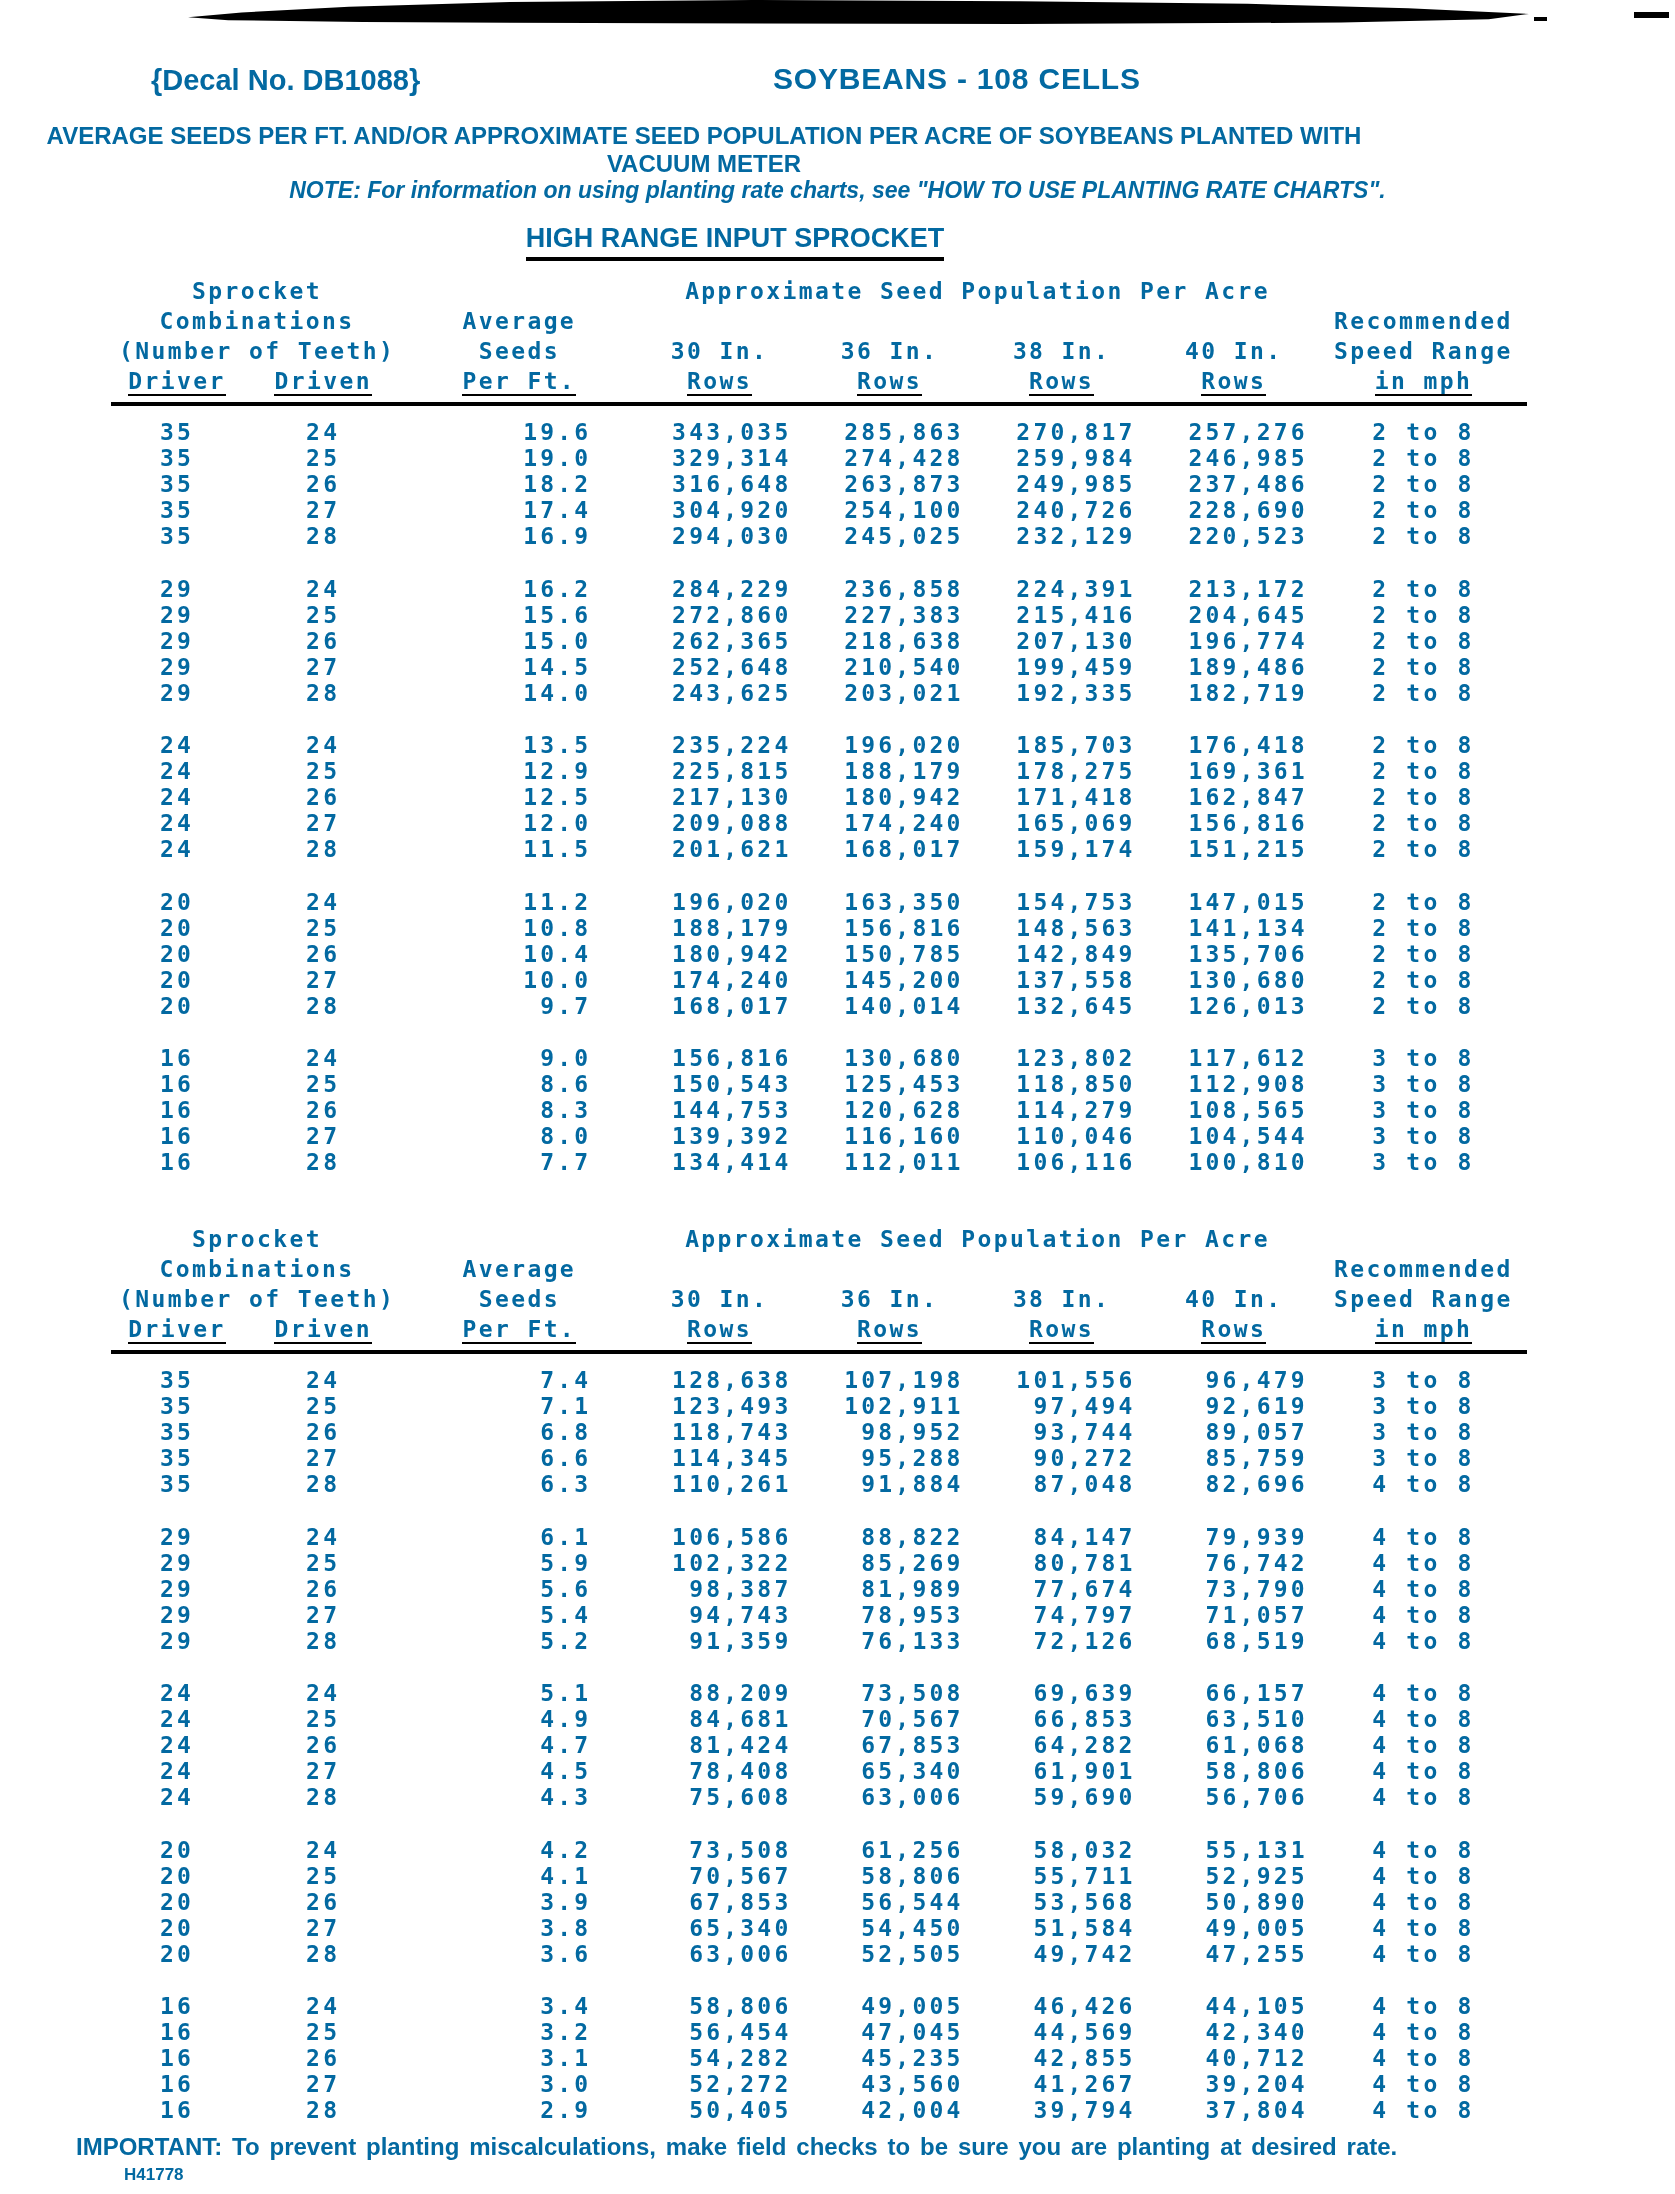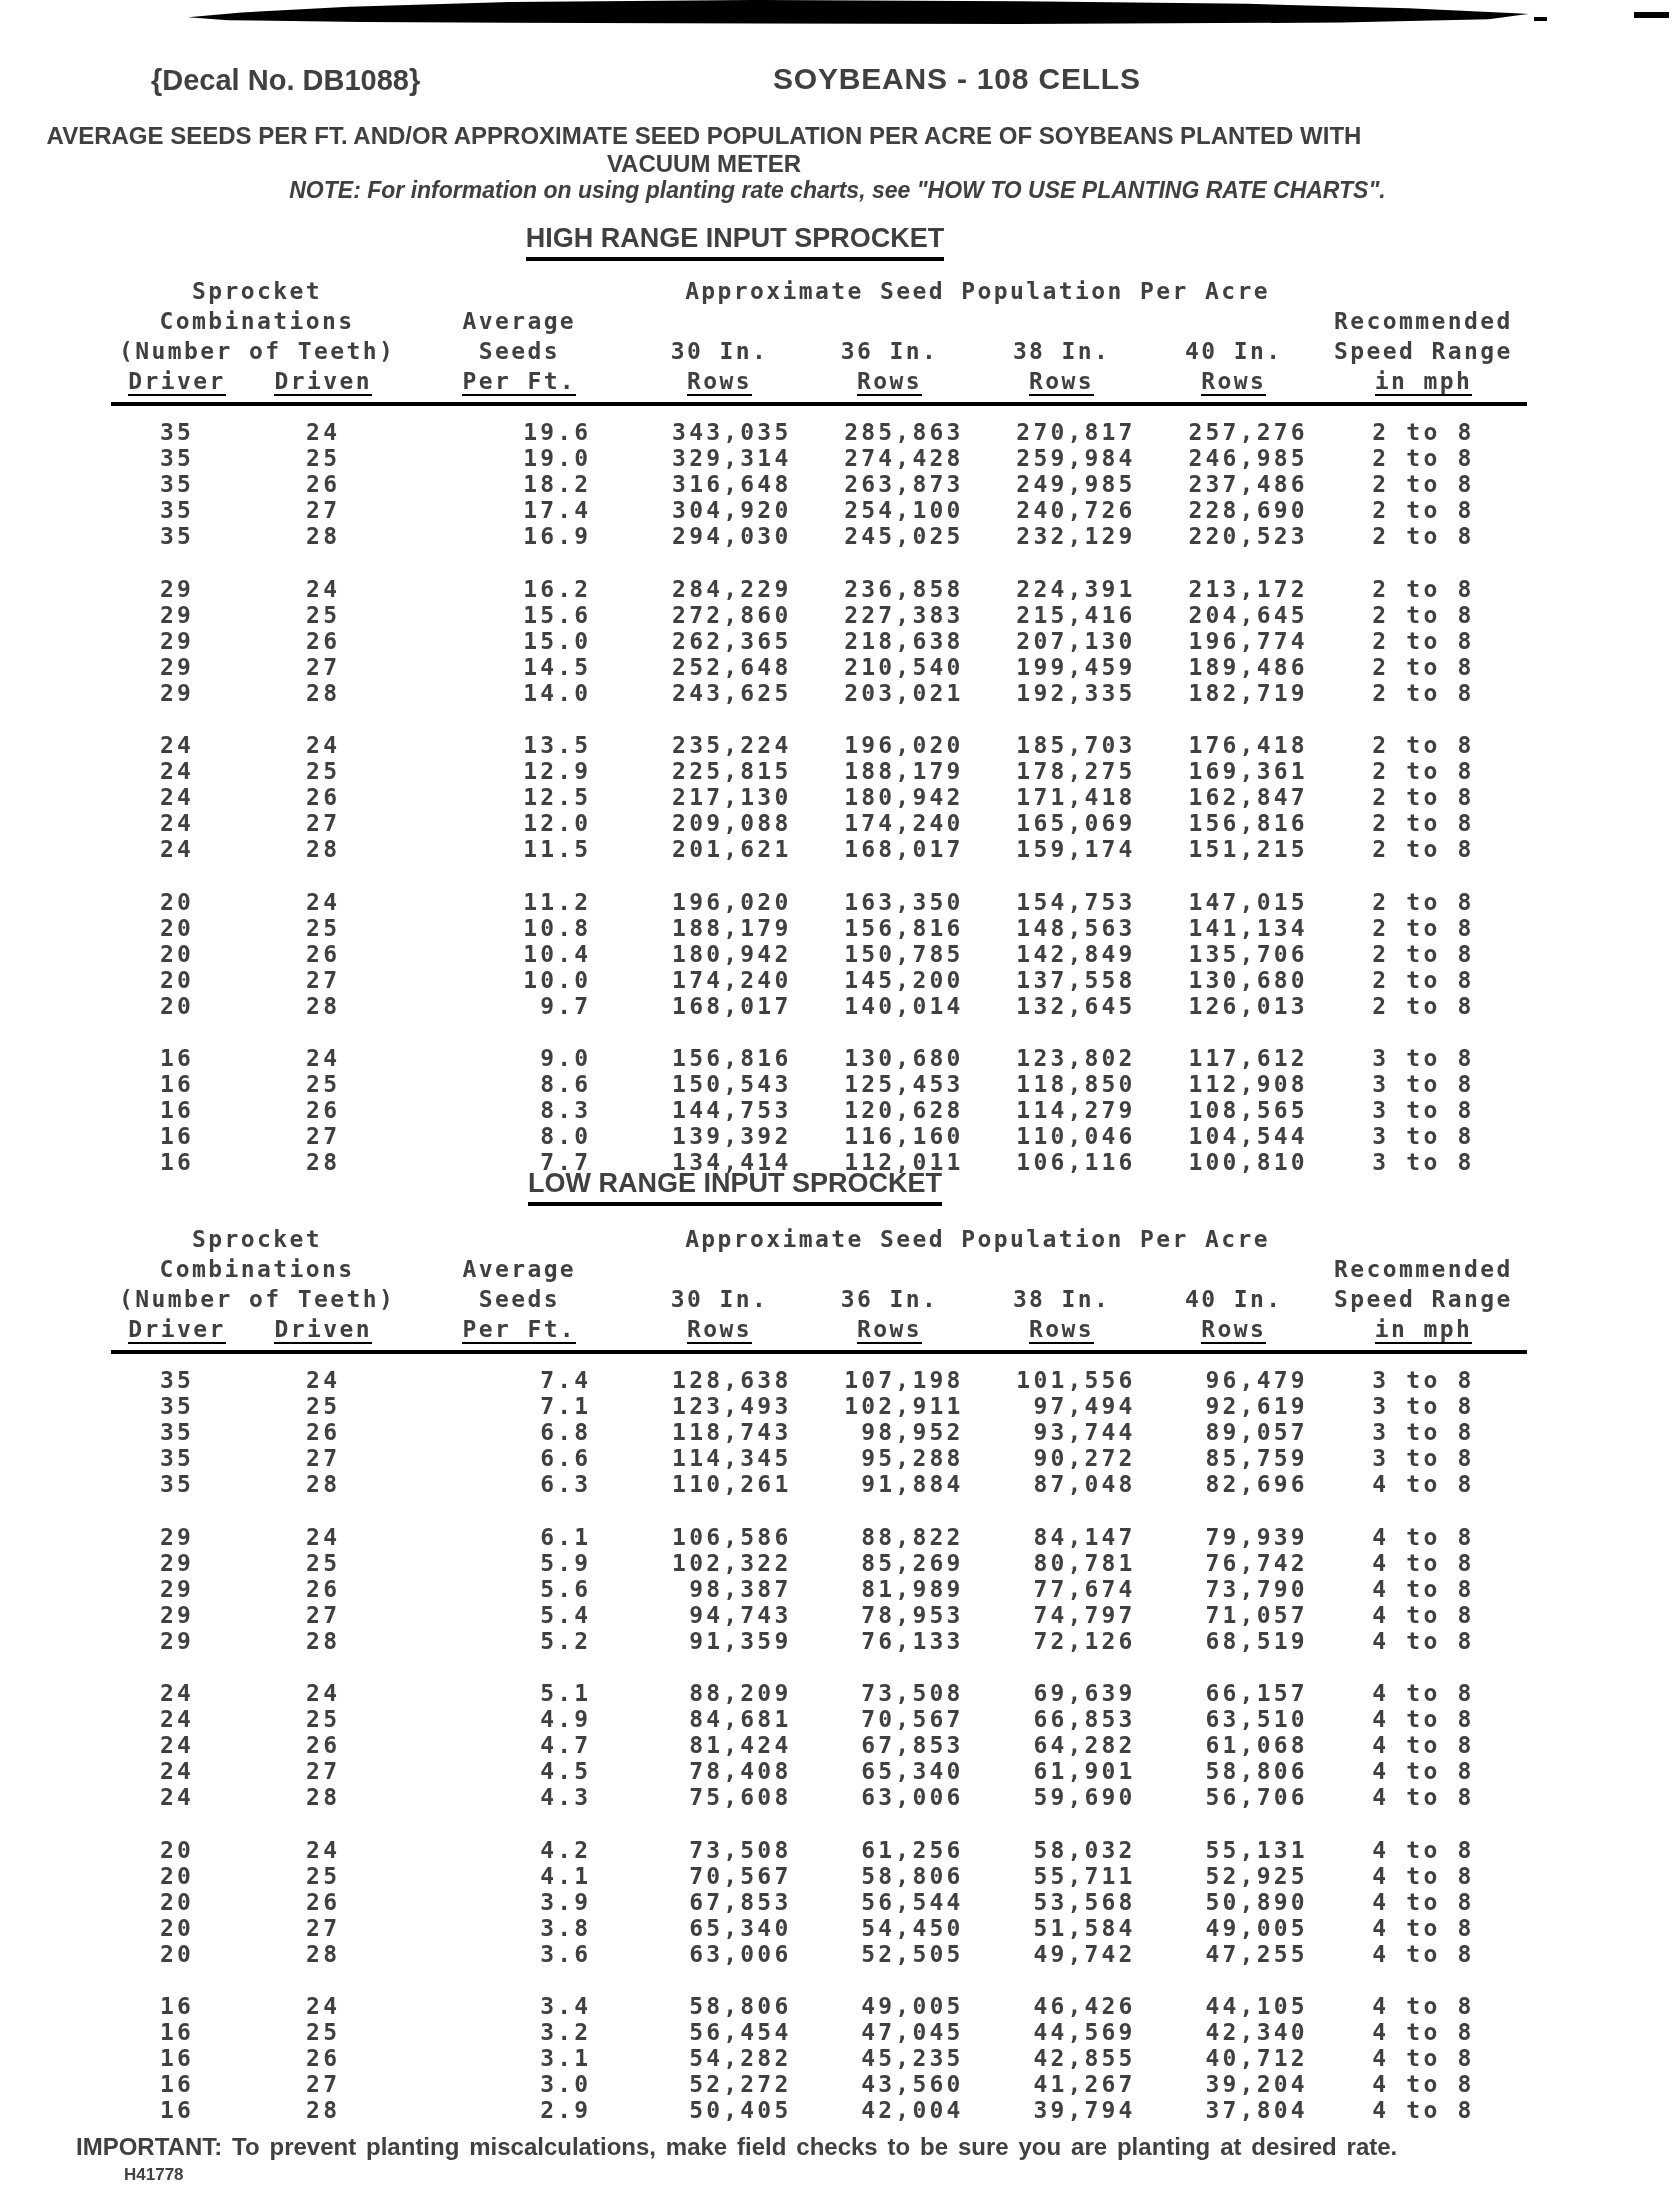--- a/index.html
+++ b/index.html
@@ -1,18 +1,18 @@
 <!DOCTYPE html>
 <html style="font-size:13px"><head>
 <meta charset="utf-8">
 <style>
   html,body{margin:0;padding:0;background:#e8e8e8;}
   .page{
     position:relative;width:1675px;height:2194px;background:#ffffff;
-    font-family:"DejaVu Sans Mono",monospace;color:#404040;overflow:hidden;
+    font-family:"DejaVu Sans Mono",monospace;color:#0369a1;overflow:hidden;
   }
   
   .topbar{
     position:absolute;left:188px;top:0;width:1341px;height:24px;background:#000;
     clip-path:polygon(0 72%,4% 52%,12% 28%,24% 8%,42% 0,62% 5%,79% 16%,91% 34%,100% 58%,97% 80%,86% 94%,62% 100%,36% 97%,13% 92%,3% 84%);
   }
   .mark-a{position:absolute;left:1534px;top:17px;width:13px;height:4px;background:#000;}
   .mark-b{position:absolute;left:1634px;top:12px;width:35px;height:5.6px;background:#000;}
 
   .sans{font-family:"Liberation Sans",sans-serif;}
@@ -372,21 +372,20 @@
           <td class="c-perft">7.7</td>
           <td class="c-pop">134,414</td>
           <td class="c-pop">112,011</td>
           <td class="c-pop">106,116</td>
           <td class="c-pop">100,810</td>
           <td class="c-speed">3 to 8</td>
         </tr>
       </tbody>
   </table>
 
-  <div class="section-title low sans"><span>LOW RANGE INPUT SPROCKET</span></div>
 
   <table class="low">
     <colgroup>
       <col class="c1">
         <col class="c2">
         <col class="c3">
         <col class="c4">
       <col class="c5">
         <col class="c6">
         <col class="c7">

